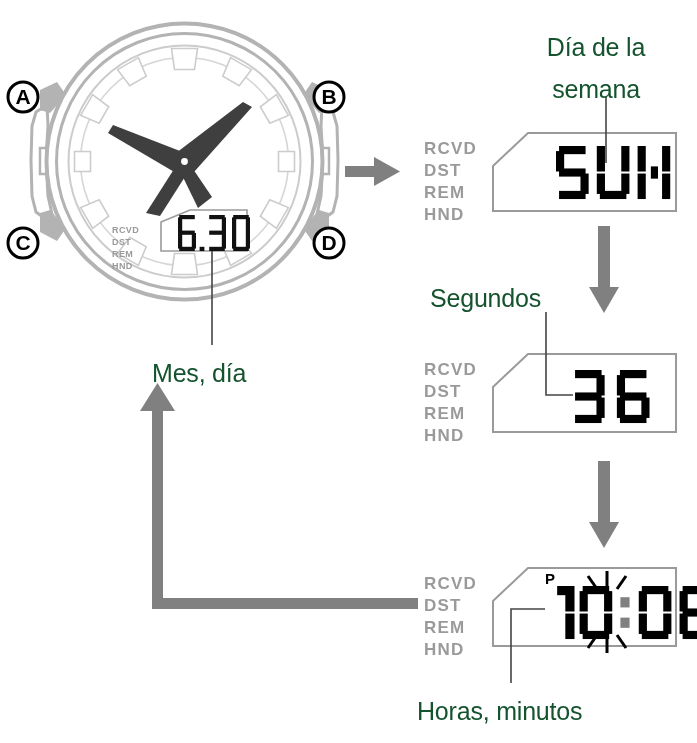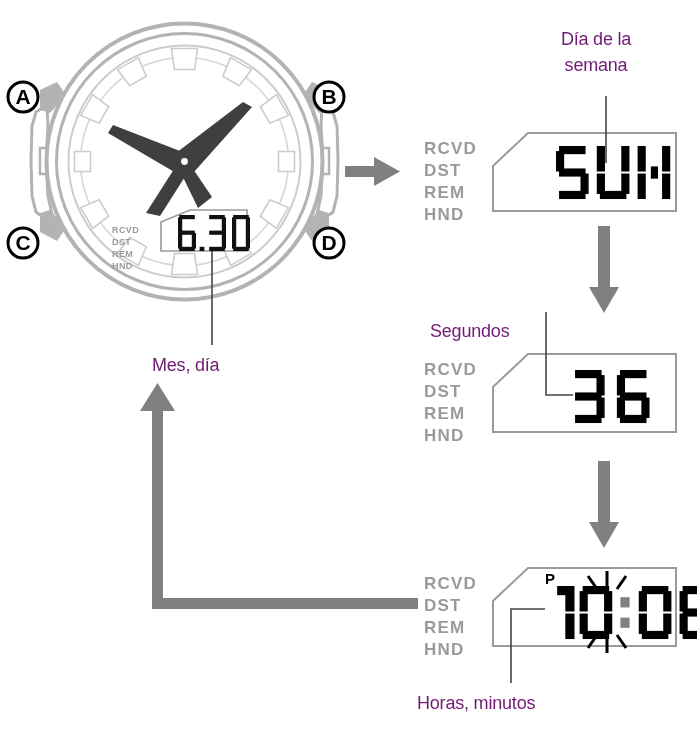--- a/index.html
+++ b/index.html
@@ -22,38 +22,37 @@
     height: 743px;
   }
   .svgroot {
     position: absolute;
     left: 0; top: 0;
     width: 697px;
     height: 743px;
   }
   .caption {
     position: absolute;
-    color: #701a75;
+    color: #14532d;
     font-family: "Liberation Sans", sans-serif;
-    font-size: 18px;
+    font-size: 25px;
     font-weight: 400;
-    line-height: 26px;
+    line-height: 42px;
     white-space: pre;
     letter-spacing: -0.2px;
   }
   .cap-dia {
     left: 516px;
     top: 26px;
     width: 160px;
     text-align: center;
   }
   .cap-seg {
     left: 430px;
     top: 277px;
-    margin-top: 41px;
   }
   .cap-mes {
     left: 152px;
     top: 352px;
   }
   .cap-horas {
     left: 417px;
     top: 690px;
   }
   

